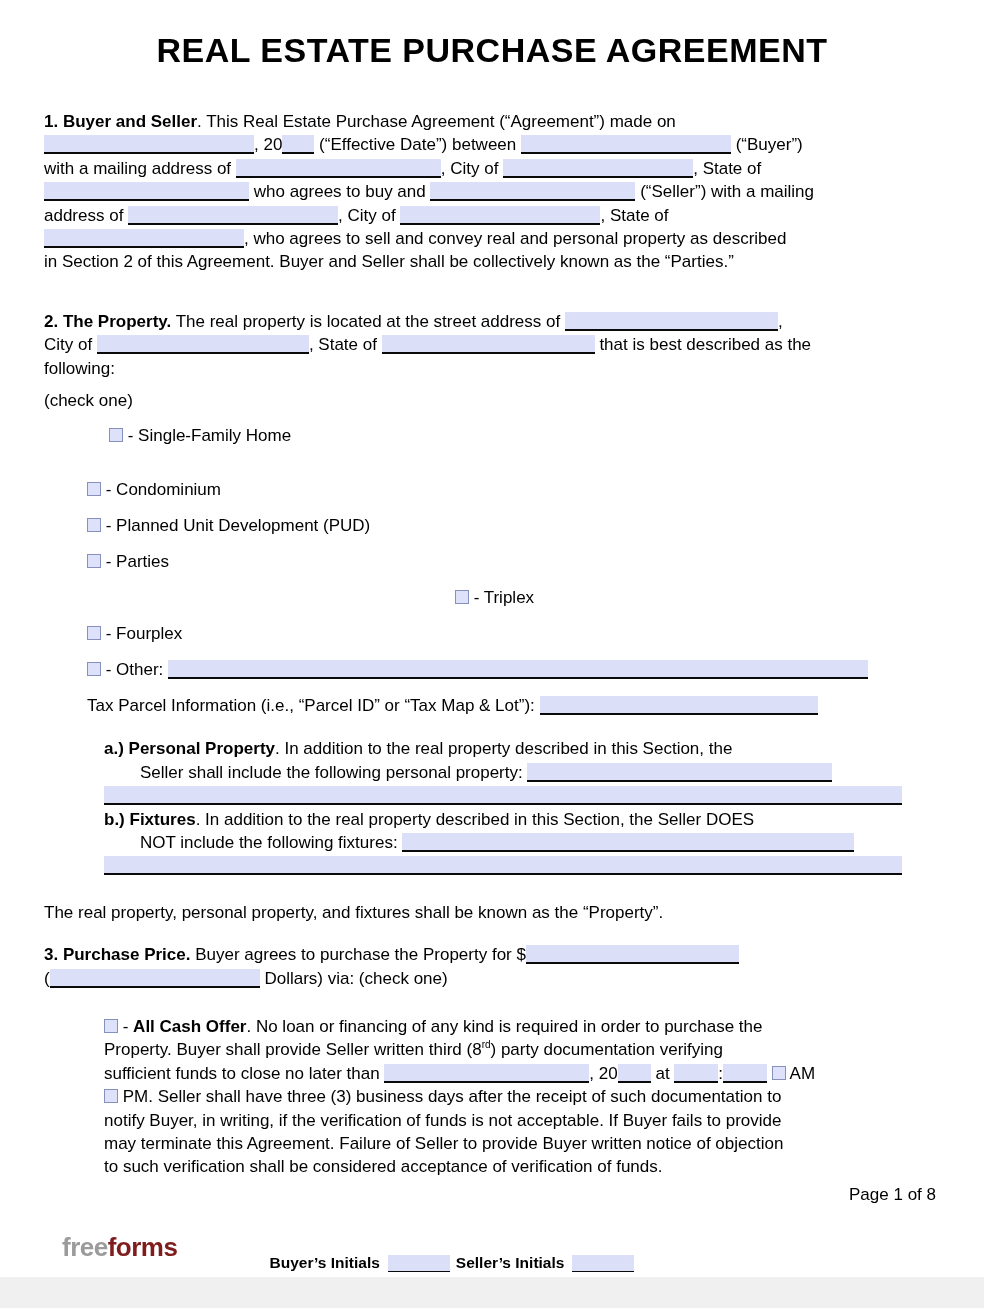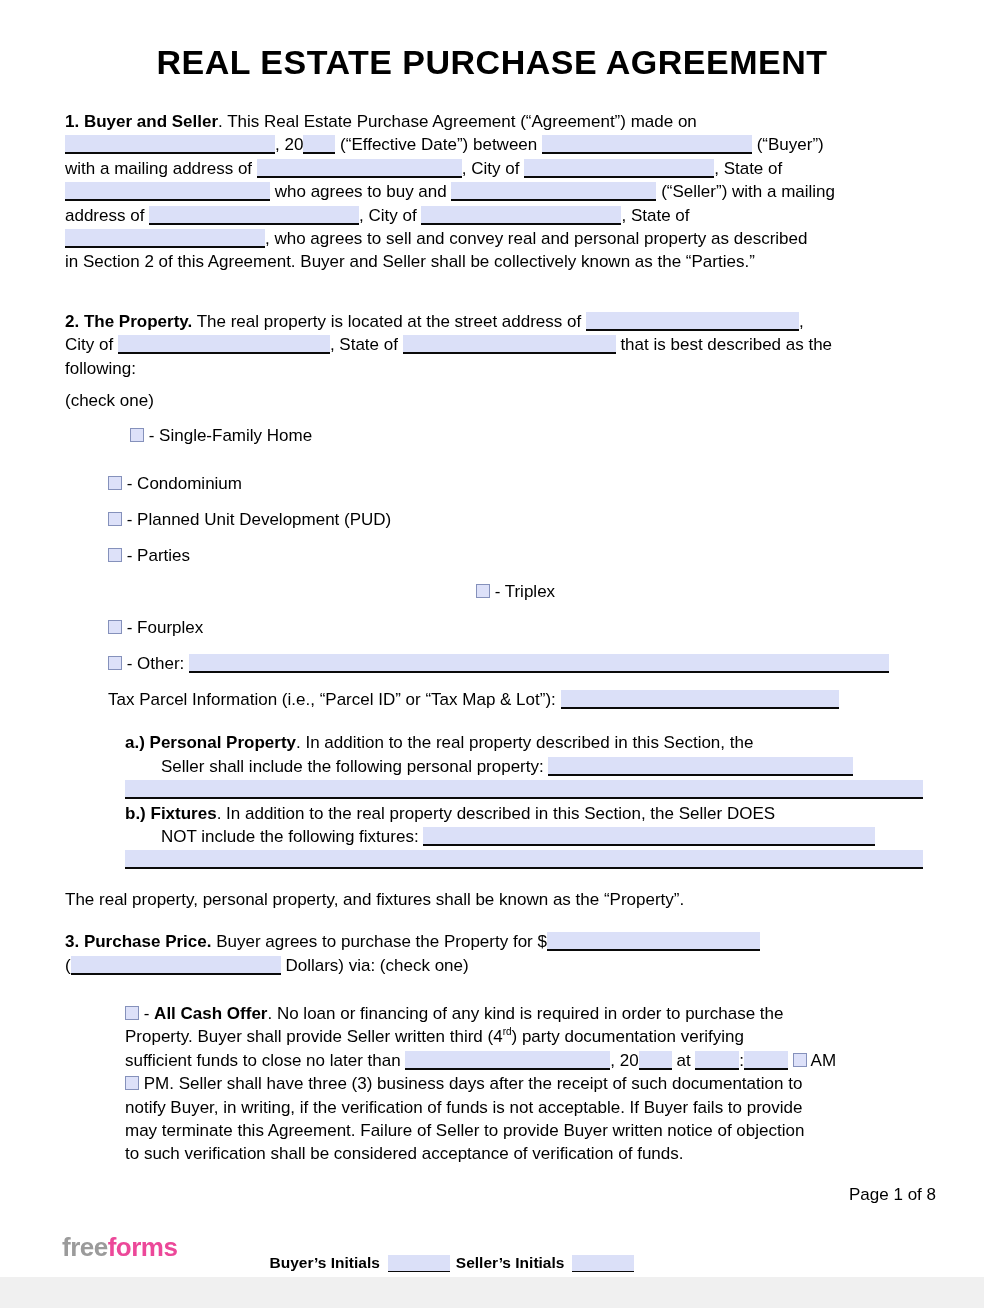--- a/index.html
+++ b/index.html
@@ -6,30 +6,30 @@
   .page {
     position: relative;
     width: 984px;
     height: 1308px;
     background: #ffffff;
     font-family: "Liberation Sans", sans-serif;
     color: #000;
     overflow: hidden;
   }
   .doc-title {
-    margin: 16px;
+    margin: 4px;
     padding-top: 27px;
     text-align: center;
     font-size: 34px;
     font-weight: bold;
     letter-spacing: 0.5px;
   }
   .content {
     position: absolute;
-    left: 65px;
+    left: 44px;
     top: 104px;
     width: 858px;
     font-size: 17px;
     line-height: 23.4px;
   }
   .block { }
   .line { white-space: nowrap; }
   .bold { font-weight: bold; }
   sup { font-size: 10px; line-height: 0; vertical-align: super; }
   .field {
@@ -50,21 +50,21 @@
   .pad { display: inline-block; }
   .footer-logo {
     position: absolute;
     left: 62px;
     top: 1232px;
     font-size: 26px;
     font-weight: bold;
     letter-spacing: -0.5px;
   }
   .logo-free  { color: #9b9b9b; }
-  .logo-forms { color: #ec4899; }
+  .logo-forms { color: #7f1d1d; }
   .footer-initials {
     position: absolute;
     left: 0; right: 0;
     top: 1254px;
     text-align: center;
     transform: translateX(-37px);
     font-size: 15.5px;
     font-weight: bold;
     white-space: nowrap;
   }
@@ -105,51 +105,51 @@
       </div>
       <div class="block" style="margin-top: 36px;">
         <div class="line"><span class="bold">2. The Property.</span><span> The real property is located at the street address of </span><span class="field" style="width: 213px;"></span><span>,</span></div>
         <div class="line"><span>City of </span><span class="field" style="width: 212px;"></span><span>, State of </span><span class="field" style="width: 213px;"></span><span> that is best described as the</span></div>
         <div class="line"><span>following:</span></div>
       </div>
       <div class="block" style="margin-top: 9px;">
         <div class="line"><span>(check one)</span></div>
       </div>
       <div class="block" style="margin-top: 12px; padding-left: 43px;">
-        <div class="line" style="margin-bottom: 24px; padding-left: 22px;"><span class="checkbox"></span><span> - Single-Family Home</span></div>
+        <div class="line" style="margin-bottom: 30px; padding-left: 22px;"><span class="checkbox"></span><span> - Single-Family Home</span></div>
         <div class="line" style="margin-bottom: 12.6px;"><span class="checkbox"></span><span> - Condominium</span></div>
         <div class="line" style="margin-bottom: 12.6px;"><span class="checkbox"></span><span> - Planned Unit Development (PUD)</span></div>
         <div class="line" style="margin-bottom: 12.6px;"><span class="checkbox"></span><span> - Parties</span></div>
         <div class="line" style="margin-bottom: 12.6px; text-align: center;"><span class="checkbox"></span><span> - Triplex</span></div>
         <div class="line" style="margin-bottom: 12.6px;"><span class="checkbox"></span><span> - Fourplex</span></div>
         <div class="line" style="margin-bottom: 12.6px;"><span class="checkbox"></span><span> - Other: </span><span class="field" style="width: 700px;"></span></div>
       </div>
       <div class="block" style="margin-top: 8px; padding-left: 43px;">
         <div class="line"><span>Tax Parcel Information (i.e., “Parcel ID” or “Tax Map &amp; Lot”): </span><span class="field" style="width: 278px;"></span></div>
       </div>
       <div class="block" style="margin-top: 20px; padding-left: 60px;">
         <div class="line"><span class="bold">a.) Personal Property</span><span>. In addition to the real property described in this Section, the</span></div>
         <div class="line"><span class="pad" style="width: 36px;"></span><span>Seller shall include the following personal property: </span><span class="field" style="width: 305px;"></span></div>
         <div class="line"><span class="field" style="width: 798px;"></span></div>
       </div>
       <div class="block" style="padding-left: 60px;">
         <div class="line"><span class="bold">b.) Fixtures</span><span>. In addition to the real property described in this Section, the Seller DOES</span></div>
         <div class="line"><span class="pad" style="width: 36px;"></span><span>NOT include the following fixtures: </span><span class="field" style="width: 452px;"></span></div>
         <div class="line"><span class="field" style="width: 798px;"></span></div>
       </div>
-      <div class="block" style="margin-top: 16px;">
+      <div class="block" style="margin-top: 23px;">
         <div class="line"><span>The real property, personal property, and fixtures shall be known as the “Property”.</span></div>
       </div>
       <div class="block" style="margin-top: 19px;">
         <div class="line"><span class="bold">3. Purchase Price.</span><span> Buyer agrees to purchase the Property for $</span><span class="field" style="width: 213px;"></span></div>
         <div class="line"><span>(</span><span class="field" style="width: 210px;"></span><span> Dollars) via: (check one)</span></div>
       </div>
       <div class="block" style="margin-top: 25px; padding-left: 60px;">
         <div class="line"><span class="checkbox"></span><span> - </span><span class="bold">All Cash Offer</span><span>. No loan or financing of any kind is required in order to purchase the</span></div>
-        <div class="line"><span>Property. Buyer shall provide Seller written third (4</span><sup>rd</sup><span>) party documentation verifying</span></div>
+        <div class="line"><span>Property. Buyer shall provide Seller written third (8</span><sup>rd</sup><span>) party documentation verifying</span></div>
         <div class="line"><span>sufficient funds to close no later than </span><span class="field" style="width: 205px;"></span><span>, 20</span><span class="field" style="width: 33px;"></span><span> at </span><span class="field" style="width: 44px;"></span><span>:</span><span class="field" style="width: 44px;"></span><span> </span><span class="checkbox"></span><span> AM</span></div>
         <div class="line"><span class="checkbox"></span><span> PM. Seller shall have three (3) business days after the receipt of such documentation to</span></div>
         <div class="line"><span>notify Buyer, in writing, if the verification of funds is not acceptable. If Buyer fails to provide</span></div>
         <div class="line"><span>may terminate this Agreement. Failure of Seller to provide Buyer written notice of objection</span></div>
         <div class="line"><span>to such verification shall be considered acceptance of verification of funds.</span></div>
       </div>
     </div>
 
   <div class="footer-logo"><span class="logo-free">free</span><span class="logo-forms">forms</span></div>
 

